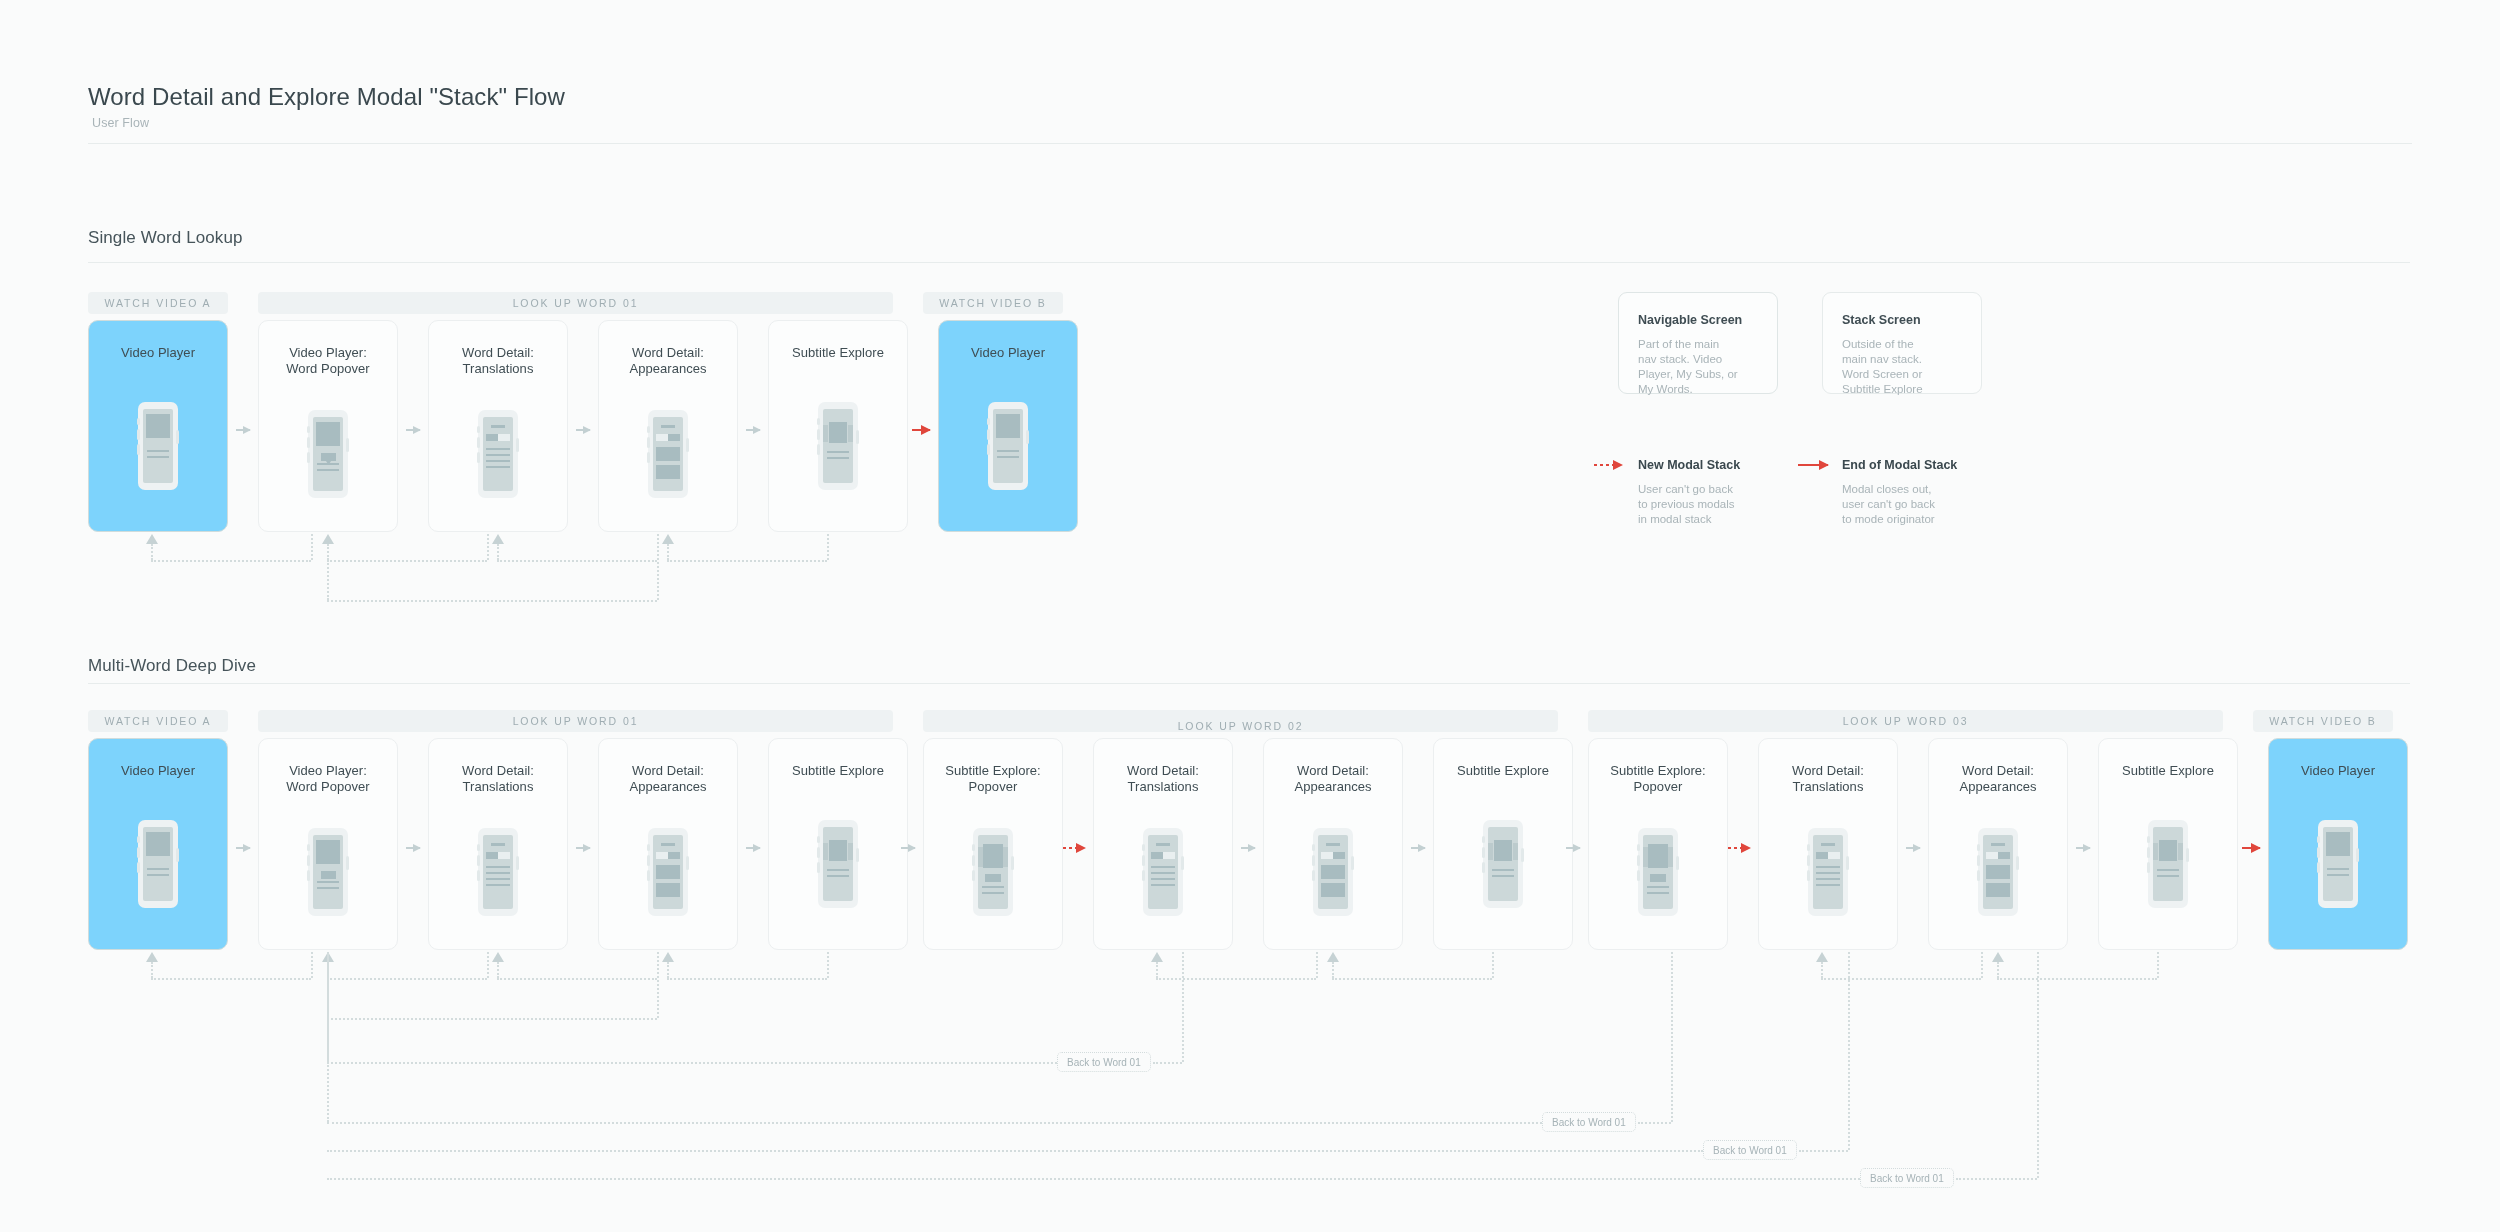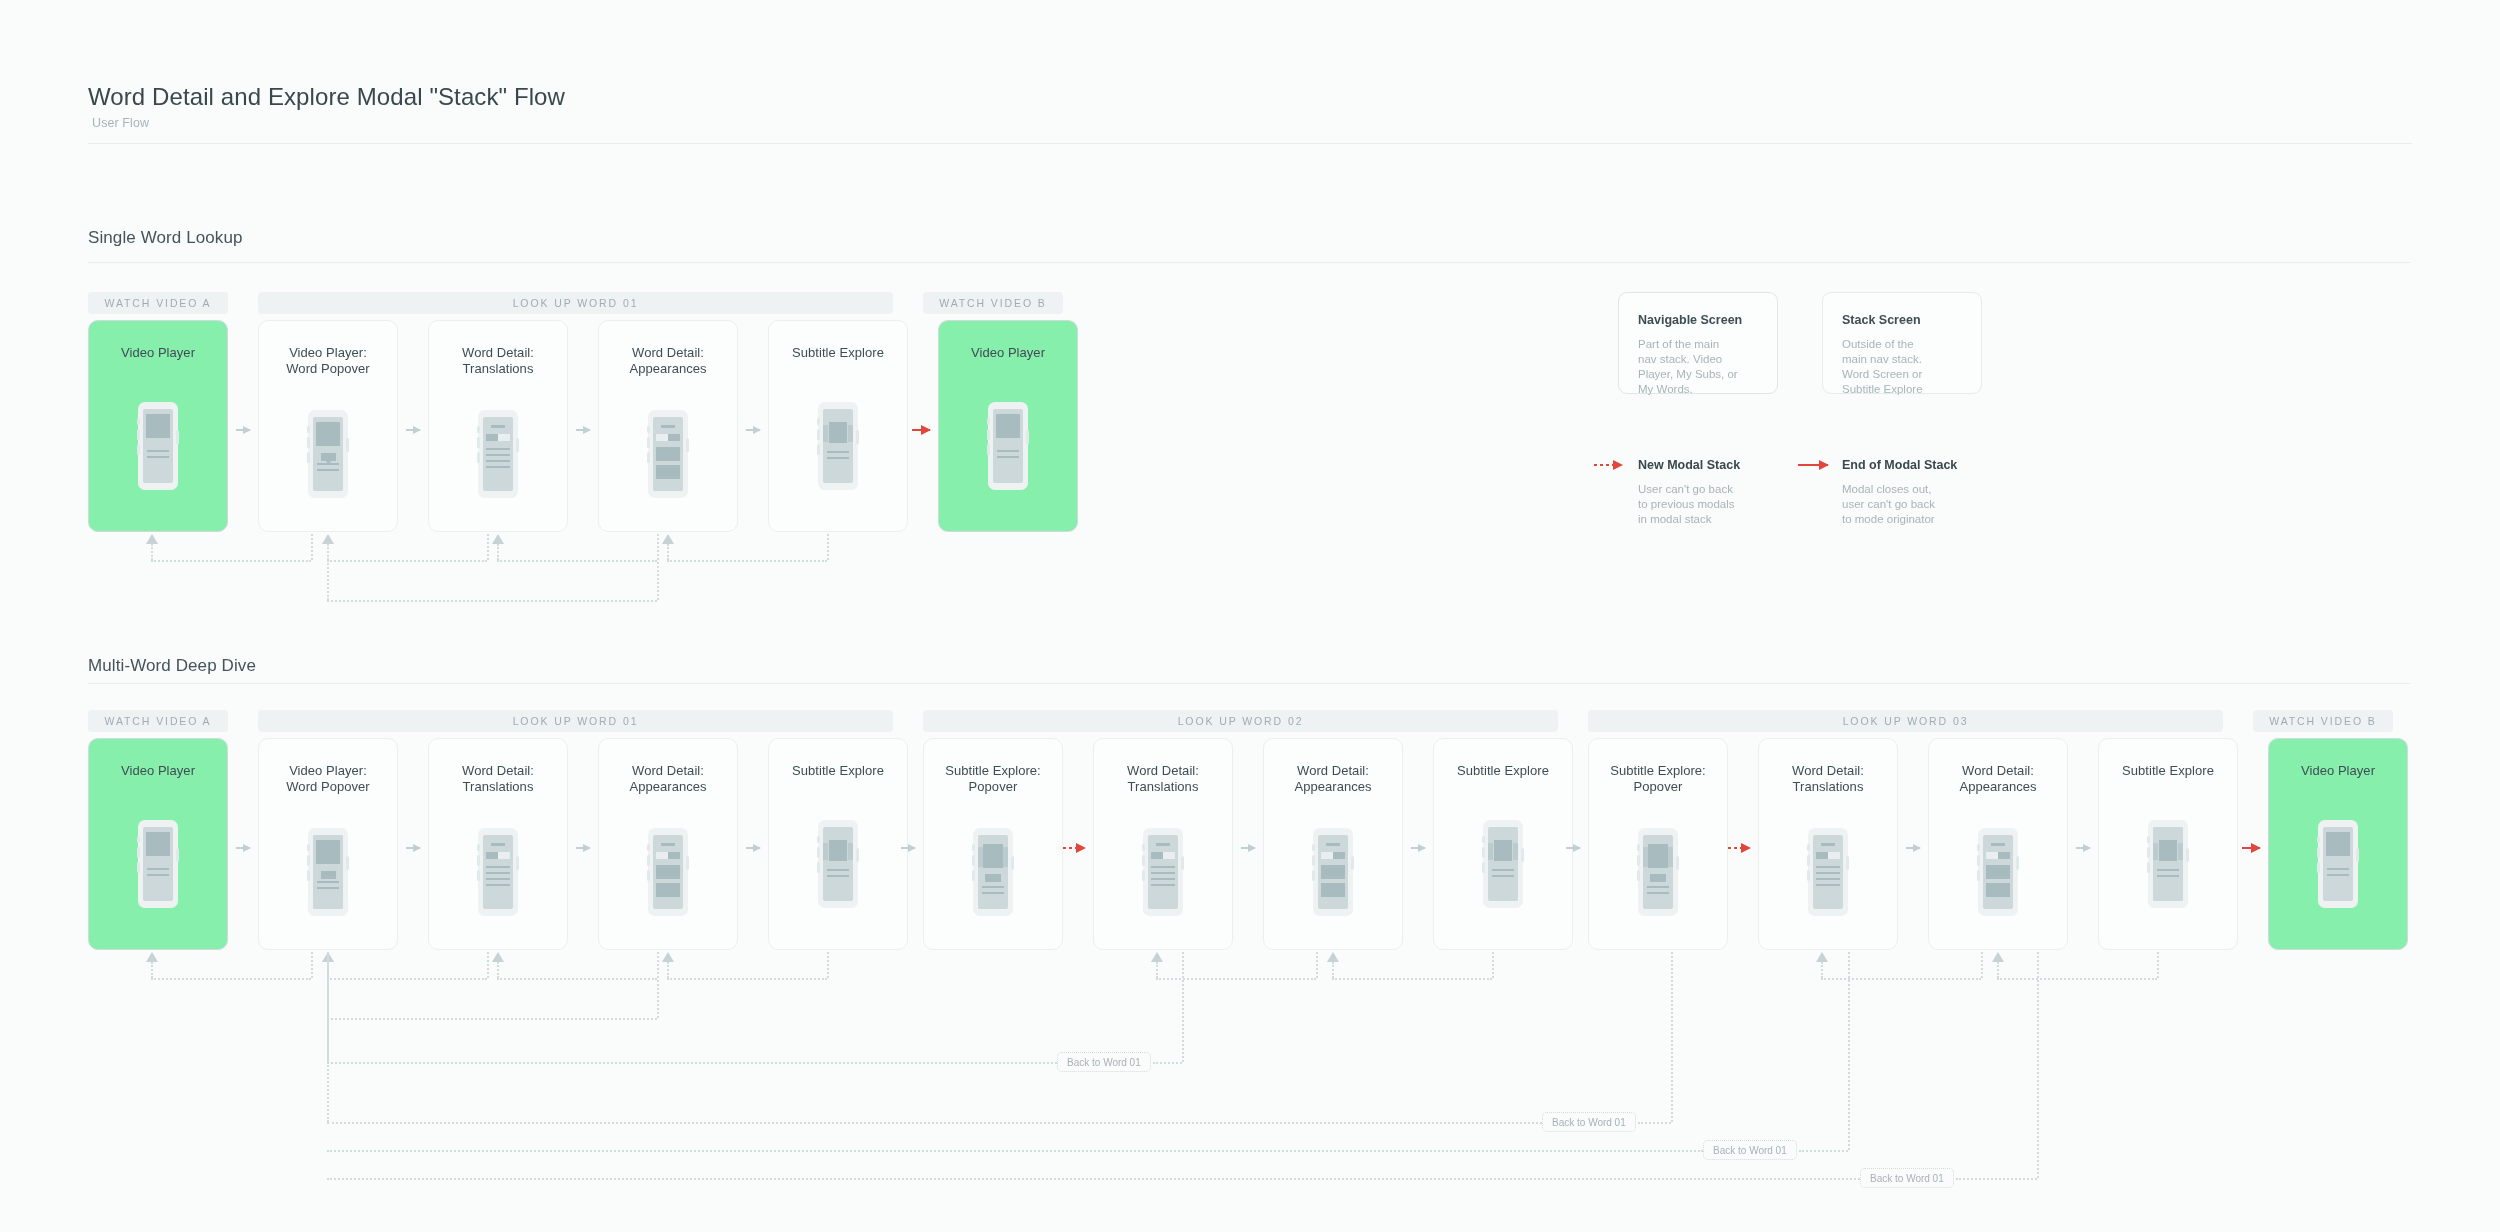--- a/index.html
+++ b/index.html
@@ -47,21 +47,21 @@
     font-size: 10.5px; letter-spacing: 1.9px; color: #9fadb2;
     text-transform: uppercase; white-space: nowrap;
   }
 
   
   .card {
     position: absolute; border-radius: 10px;
     background: #fcfdfd; border: 1px solid #eceff0;
     display: flex; flex-direction: column; align-items: center;
   }
-  .card.nav { background: #86efac; border: 1px solid #cfdcdc; }
+  .card.nav { background: #7dd3fc; border: 1px solid #cfdcdc; }
   .card-label {
     margin-top: 24px; font-size: 13px; line-height: 16px; color: #3f4d53;
     text-align: center; white-space: pre-line; letter-spacing: .05px;
   }
 
   
   .phone {
     position: relative; width: 52px; height: 88px; margin-top: auto;
     margin-bottom: auto;
   }
@@ -338,21 +338,21 @@
 
   <div class="sec-title" style="left:88px; top:648px;margin-top:8px;">Multi-Word Deep Dive</div>
   <div class="sec-rule" style="left:88px; top:683px; width:2322px;"></div>
 
   <div class="band" style="left:88px; top:710px; width:140px;">
     <span>WATCH VIDEO A</span>
   </div>
   <div class="band" style="left:258px; top:710px; width:635px;">
     <span>LOOK UP WORD 01</span>
   </div>
-  <div class="band" style="left:923px; top:710px; width:635px;">
+  <div class="band" style="left:923px; top:710px; width:635px;align-items:flex-end;">
     <span>LOOK UP WORD 02</span>
   </div>
   <div class="band" style="left:1588px; top:710px; width:635px;">
     <span>LOOK UP WORD 03</span>
   </div>
   <div class="band" style="left:2253px; top:710px; width:140px;">
     <span>WATCH VIDEO B</span>
   </div>
 
   <div class="card nav" style="left:88px; top:738px; width:140px; height:212px;">

